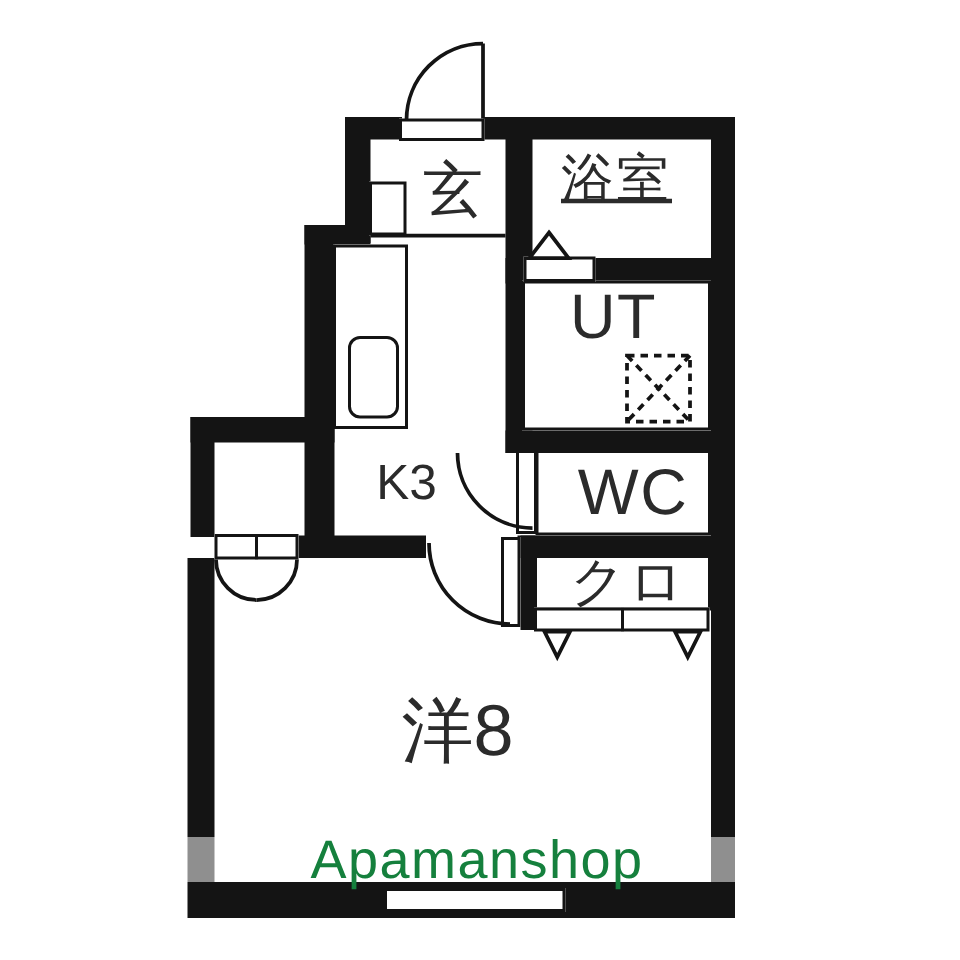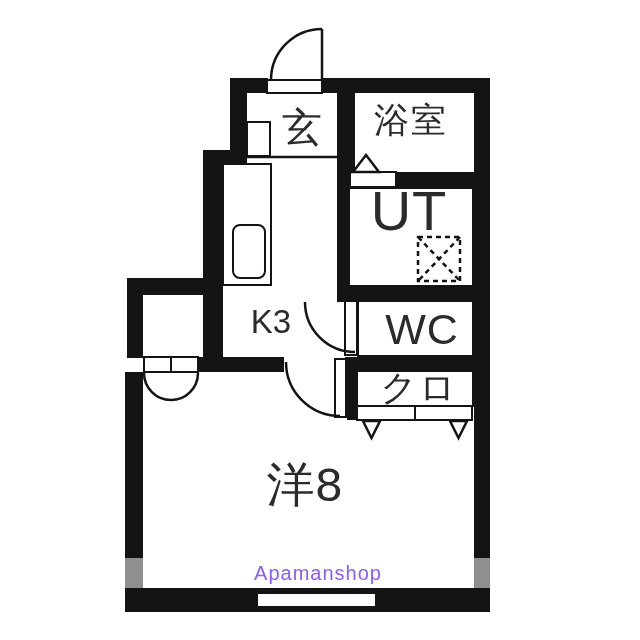--- a/index.html
+++ b/index.html
@@ -10,26 +10,26 @@
   .w{position:absolute;background:#141414;z-index:1;}
   .wg{position:absolute;background:#8f8f8f;z-index:1;}
   .box{position:absolute;background:#ffffff;border:2px solid #141414;box-sizing:border-box;z-index:2;}
   svg.overlay{position:absolute;left:0;top:0;z-index:3;}
   .lbl{
     position:absolute;z-index:4;color:#2b2b2b;white-space:nowrap;
     transform:translate(-50%,-50%);line-height:1;
   }
   .lbl-genkan{font-size:40px;}
   .lbl-bath{font-size:35px;letter-spacing:2px;}
-  .lbl-ut{font-size:56px;letter-spacing:1px;}
+  .lbl-ut{font-size:42px;letter-spacing:1px;}
   .lbl-wc{font-size:43px;letter-spacing:1px;}
   .lbl-closet{font-size:36px;letter-spacing:2px;}
   .lbl-kitchen{font-size:33px;}
-  .lbl-room{font-size:48px;font-family:Liberation Mono, monospace;}
-  .lbl-watermark{font-size:20px;color:#8b5cf6;letter-spacing:1px;}
+  .lbl-room{font-size:48px;}
+  .lbl-watermark{font-size:36px;color:#15803d;letter-spacing:1px;}
 </style>
 </head>
 <body>
 
 <div class="stage">
 
   <div class="w" style="left:230px;top:78px;width:38px;height:15px;"></div>
   <div class="w" style="left:322px;top:78px;width:168px;height:15px;"></div>
   <div class="w" style="left:474px;top:78px;width:16px;height:480px;"></div>
   <div class="wg" style="left:474px;top:558px;width:16px;height:30px;"></div>
@@ -82,21 +82,21 @@
     <path d="M 198 373 A 27 27 0 0 1 171 400" fill="none" stroke="#141414" stroke-width="2.5"></path>
 
     <path d="M 363 421 L 380 421 L 371.5 438 Z" fill="#ffffff" stroke="#141414" stroke-width="2.5"></path>
     <path d="M 450 421 L 467 421 L 458.5 438 Z" fill="#ffffff" stroke="#141414" stroke-width="2.5"></path>
 
     <rect x="418" y="237" width="42" height="44" fill="none" stroke="#141414" stroke-width="2.5" stroke-dasharray="5 4"></rect>
     <path d="M 418 237 L 460 281 M 460 237 L 418 281" fill="none" stroke="#141414" stroke-width="2.5" stroke-dasharray="5 4"></path>
   </svg>
 
   <div class="lbl lbl-genkan" style="left:302px;top:127px;">玄</div>
-  <div class="lbl lbl-bath" style="left:411px;top:119px;">浴室</div>
+  <div class="lbl lbl-bath" style="left:411px;top:119px;text-decoration:underline;">浴室</div>
   <div class="lbl lbl-ut" style="left:409px;top:211px;">UT</div>
   <div class="lbl lbl-closet" style="left:419px;top:388px;">クロ</div>
   <div class="lbl lbl-wc" style="left:422px;top:329px;">WC</div>
   <div class="lbl lbl-kitchen" style="left:271px;top:321px;">K3</div>
   <div class="lbl lbl-room" style="left:305px;top:488px;">洋8</div>
   <div class="lbl lbl-watermark" style="left:318px;top:573px;">Apamanshop</div>
 
 </div>
 
 </body></html>

